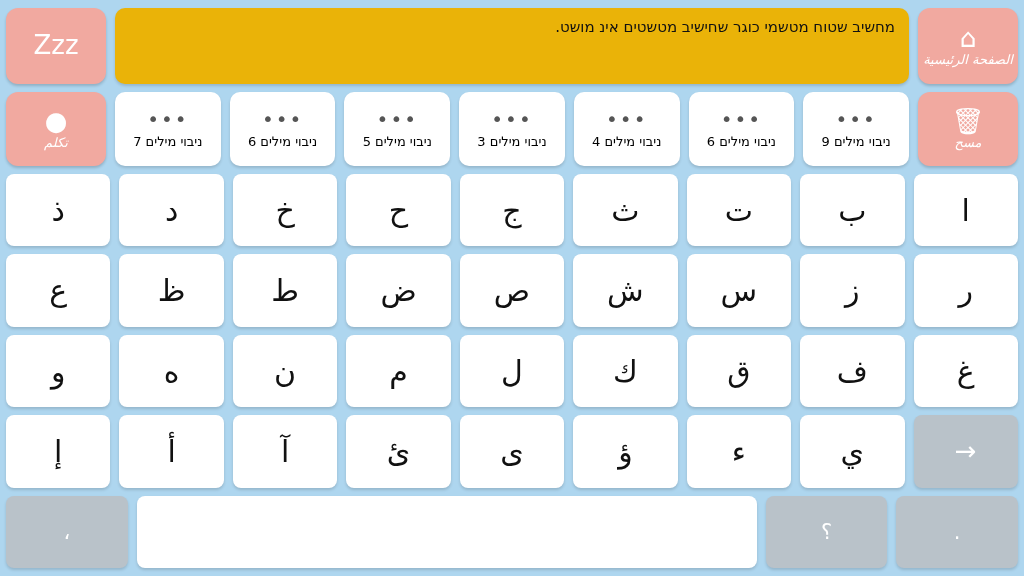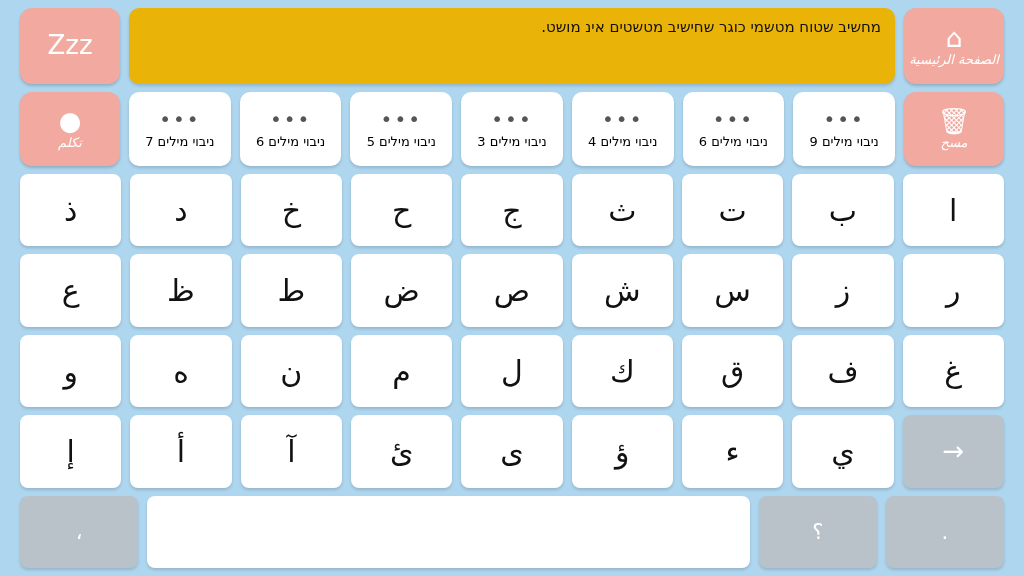--- a/index.html
+++ b/index.html
@@ -11,21 +11,21 @@
     height: 576px;
     background: #aed6ef;
     font-family: "DejaVu Sans", "Liberation Sans", sans-serif;
     overflow: hidden;
   }
   .app {
     width: 1024px;
     height: 576px;
     position: relative;
     box-sizing: border-box;
-    padding: 8px 20px;
+    padding: 8px 6px;
     display: flex;
     flex-direction: column;
   }
 
   
   .top-row {
     display: flex;
     align-items: stretch;
     gap: 9px;
     height: 76px;

